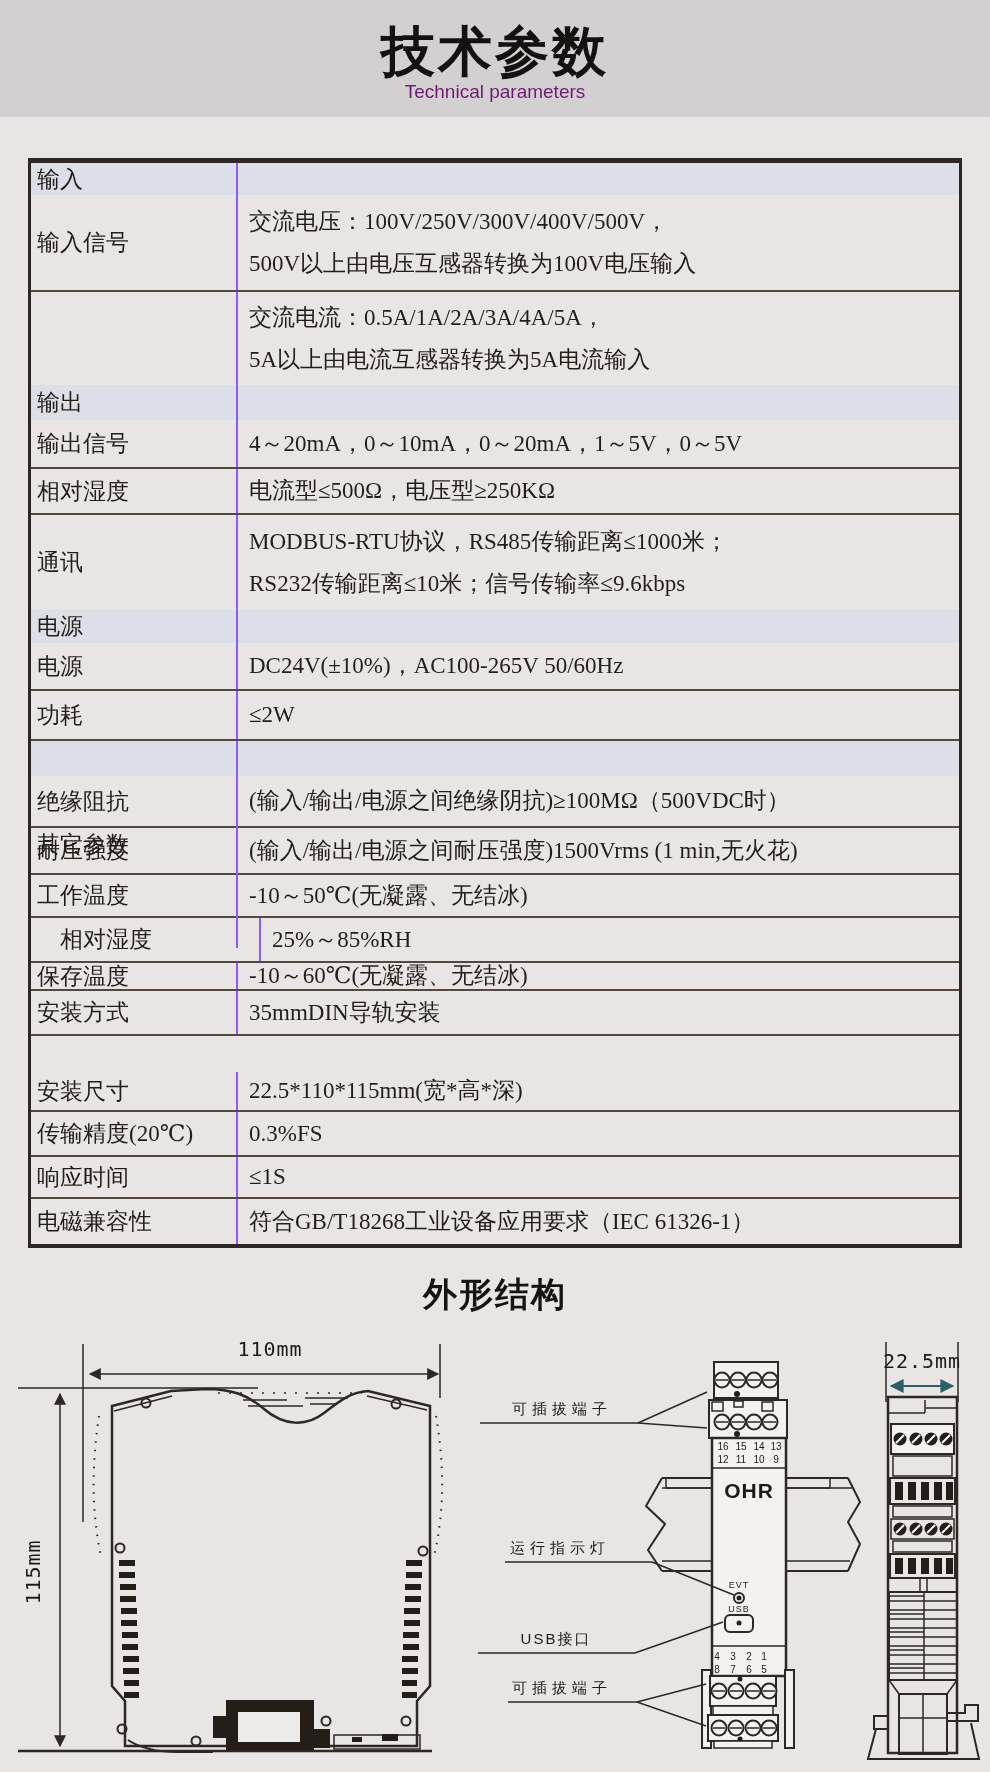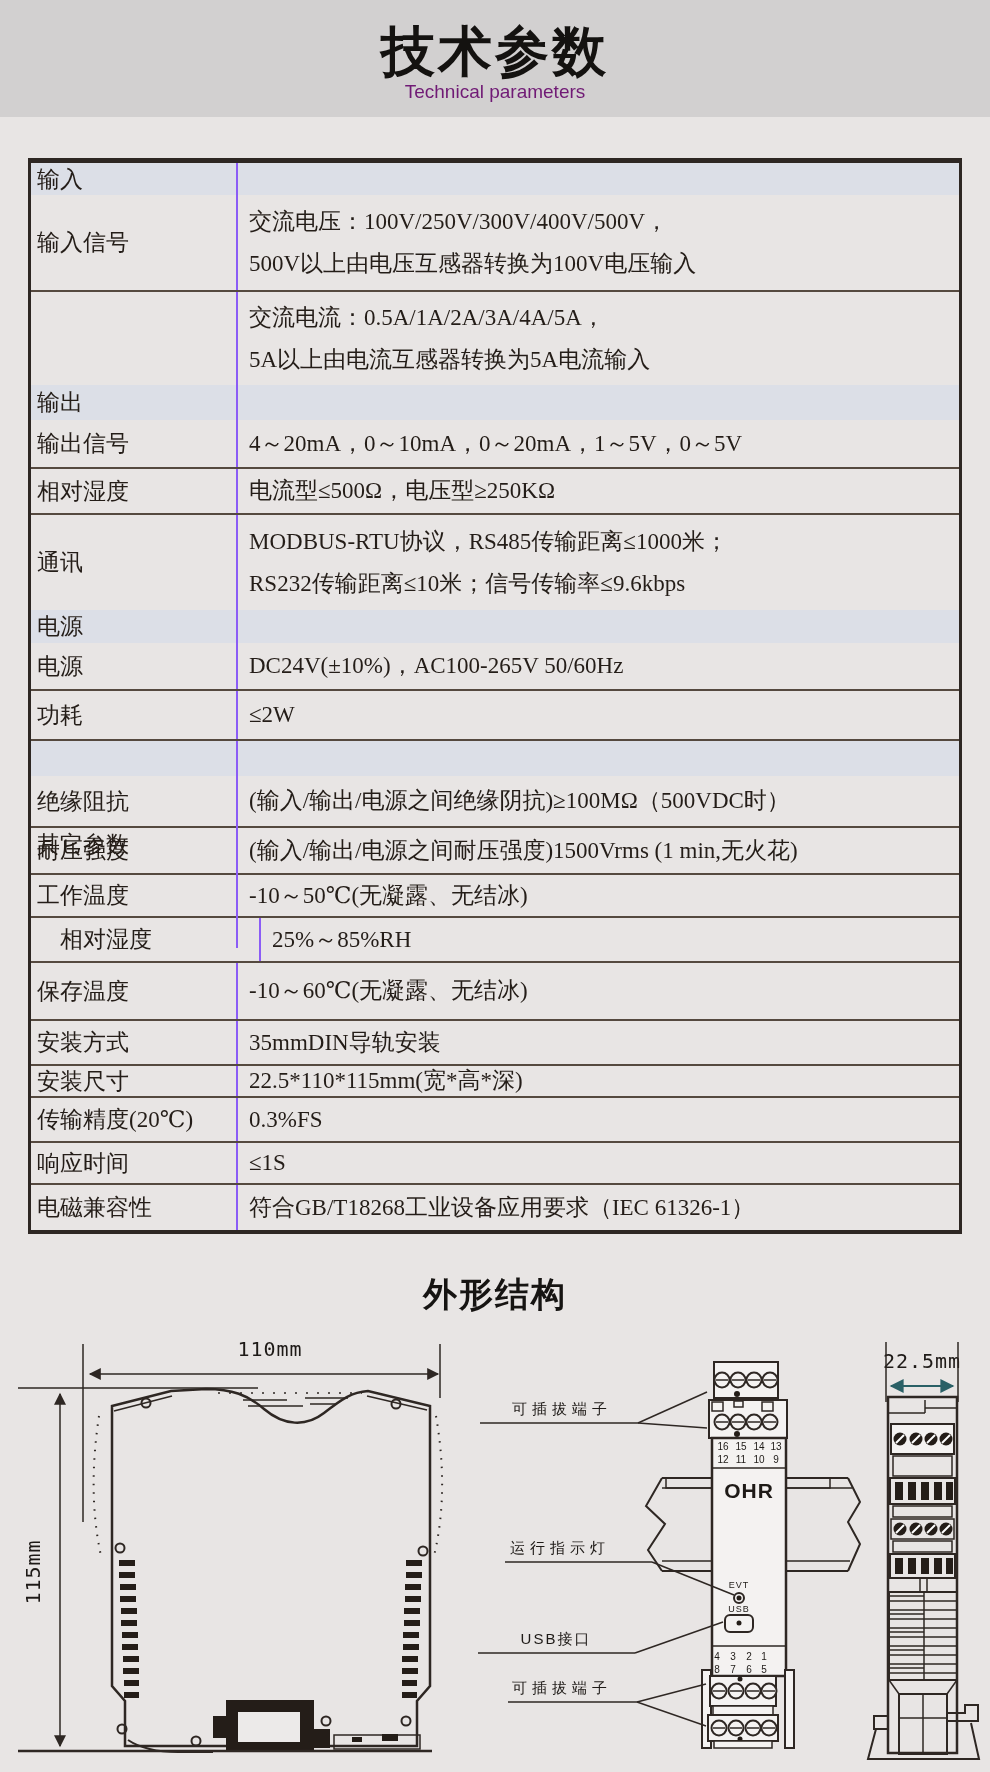--- a/index.html
+++ b/index.html
@@ -108,29 +108,29 @@
         <div class="tvalue">(输入/输出/电源之间耐压强度)1500Vrms (1 min,无火花)</div>
       </div>
       <div class="trow spec bordered" style="height: 43px;">
         <div class="tlabel">工作温度</div>
         <div class="tvalue">-10～50℃(无凝露、无结冰)</div>
       </div>
       <div class="trow spec bordered" style="height: 45px; padding-left: 23px;">
         <div class="tlabel">相对湿度</div>
         <div class="tvalue">25%～85%RH</div>
       </div>
-      <div class="trow spec bordered" style="height: 58px; text-align: center;">
+      <div class="trow spec bordered" style="height: 28px; text-align: center;">
         <div class="tlabel">保存温度</div>
         <div class="tvalue">-10～60℃(无凝露、无结冰)</div>
       </div>
       <div class="trow spec bordered" style="height: 45px;">
         <div class="tlabel">安装方式</div>
         <div class="tvalue">35mmDIN导轨安装</div>
       </div>
-      <div class="trow spec bordered" style="height: 32px;">
+      <div class="trow spec bordered" style="height: 40px; margin-top: 36px;">
         <div class="tlabel">安装尺寸</div>
         <div class="tvalue">22.5*110*115mm(宽*高*深)</div>
       </div>
       <div class="trow spec bordered" style="height: 45px;">
         <div class="tlabel">传输精度(20℃)</div>
         <div class="tvalue">0.3%FS</div>
       </div>
       <div class="trow spec bordered" style="height: 42px;">
         <div class="tlabel">响应时间</div>
         <div class="tvalue">≤1S</div>

